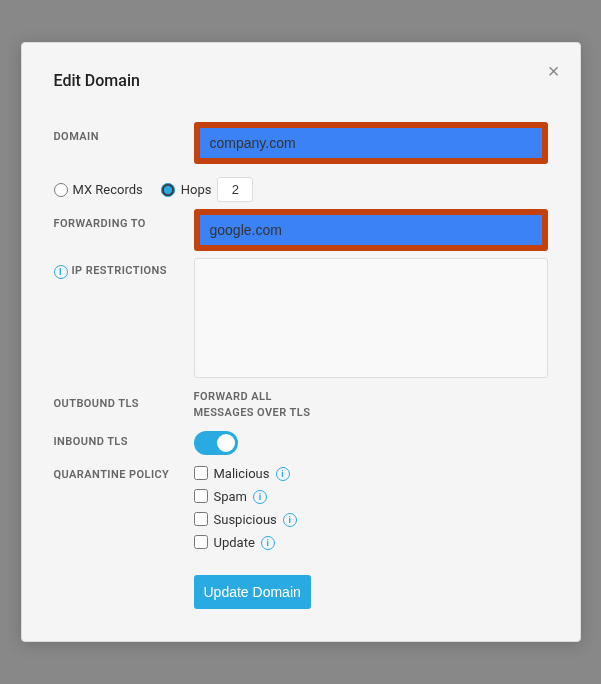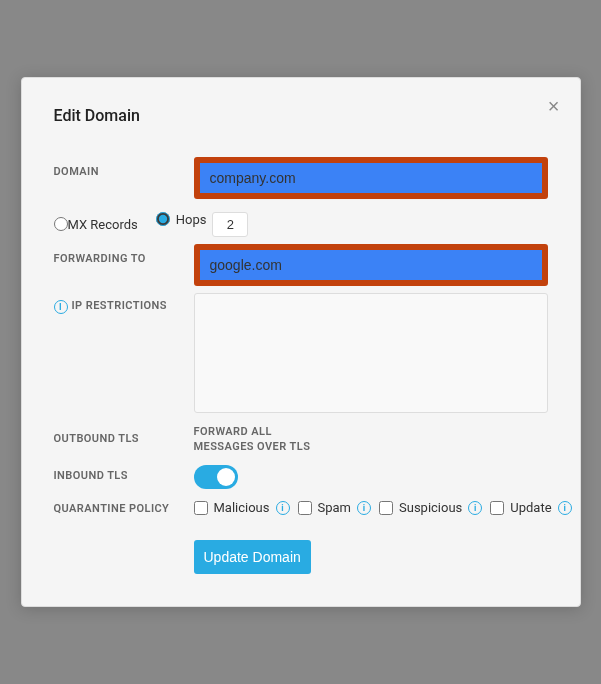--- a/index.html
+++ b/index.html
@@ -86,33 +86,34 @@
       outline: none;
     }
     .radio-group {
       display: flex;
       align-items: center;
       gap: 18px;
       padding-top: 6px;
     }
     .radio-option {
       display: flex;
-      align-items: flex-start;
+      align-items: flex-end;
+      gap: 5px;
       font-size: 13px;
       color: #333;
       cursor: pointer;
     }
     .radio-option input[type="radio"] {
       accent-color: #29abe2;
       width: 14px;
       height: 14px;
     }
     .hops-group {
       display: flex;
-      align-items: flex-start;
+      align-items: center;
       gap: 6px;
     }
     .hops-input {
       width: 36px;
       border: 1px solid #ddd;
       border-radius: 3px;
       padding: 4px 6px;
       font-size: 13px;
       color: #333;
       text-align: center;
@@ -164,21 +165,21 @@
     }
     .toggle-switch input:checked + .toggle-slider {
       background: #29abe2;
     }
     .toggle-switch input:checked + .toggle-slider:before {
       transform: translateX(20px);
     }
     
     .checkbox-group {
       display: flex;
-      flex-direction: row;
+      flex-direction: column;
       gap: 8px;
       padding-top: 4px;
     }
     .checkbox-option {
       display: flex;
       align-items: center;
       gap: 6px;
       font-size: 13px;
       color: #333;
       cursor: pointer;

